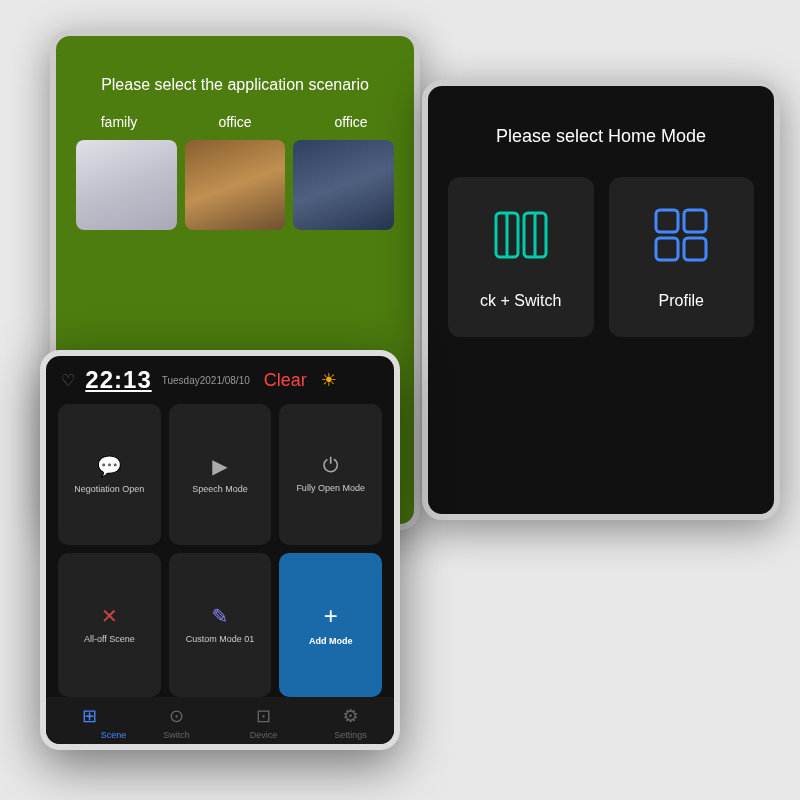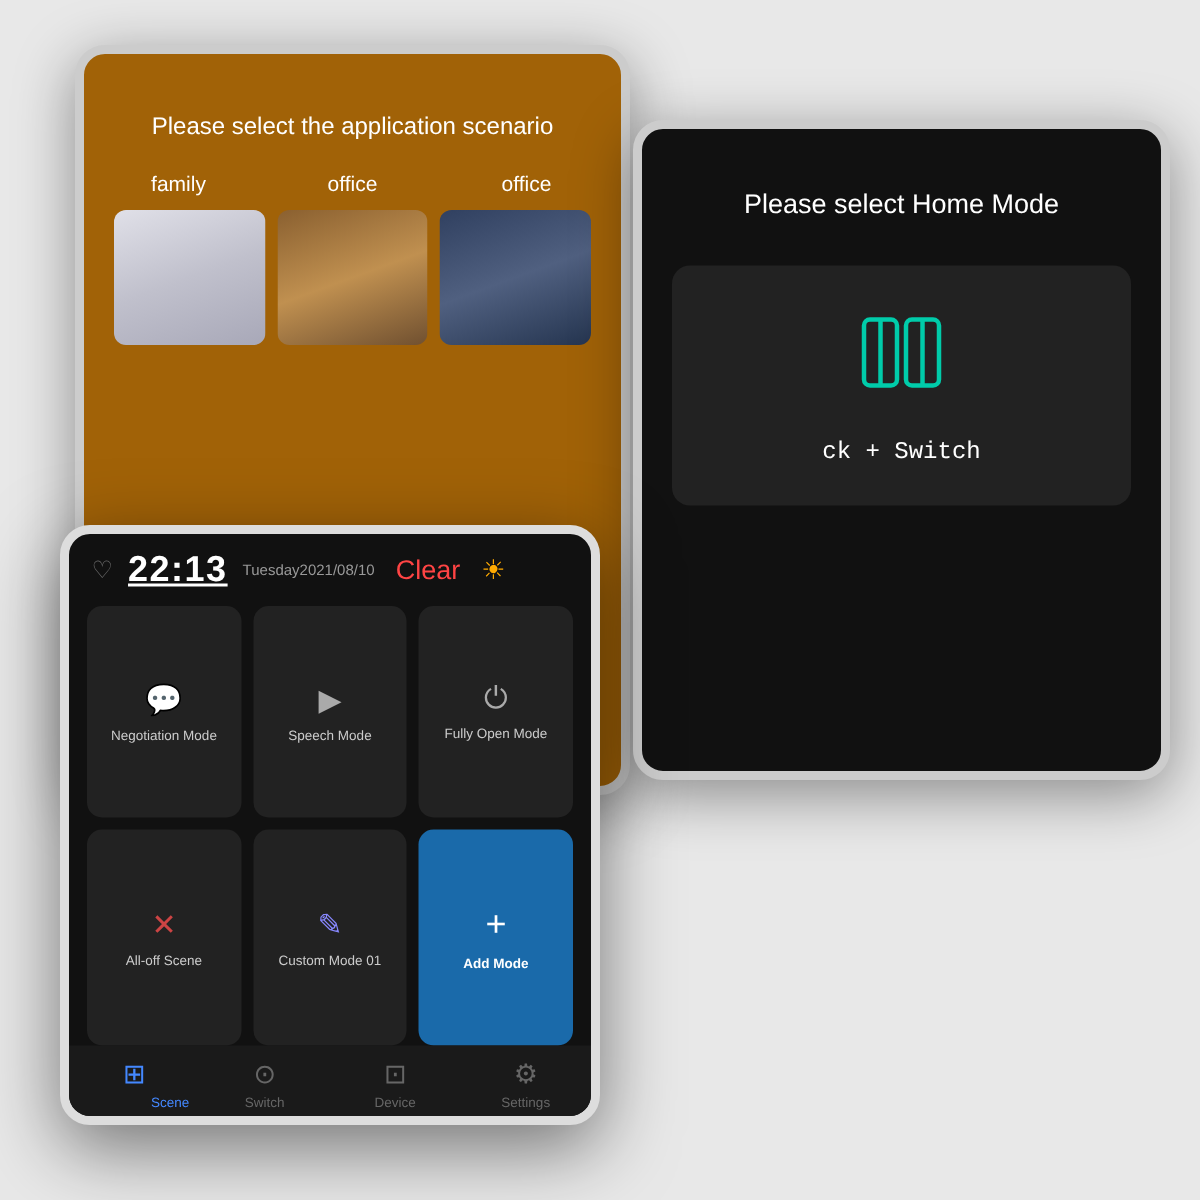--- a/index.html
+++ b/index.html
@@ -15,21 +15,21 @@
       position: relative;
     }
 
     
     .tablet-back {
       position: absolute;
       top: 30px;
       left: 50px;
       width: 370px;
       height: 500px;
-      background: #a16207;
+      background: #4d7c0f;
       border-radius: 20px;
       border: 6px solid #ccc;
       box-shadow: 0 10px 40px rgba(0,0,0,0.4);
       overflow: hidden;
       display: flex;
       flex-direction: column;
       align-items: center;
       padding: 40px 20px 20px;
     }
     .tablet-back-title {
@@ -102,21 +102,20 @@
       justify-content: center;
       gap: 15px;
       cursor: pointer;
     }
     .home-mode-icon {
       font-size: 50px;
     }
     .home-mode-label {
       color: #fff;
       font-size: 16px;
-      font-family: Liberation Mono, monospace;
     }
 
     
     .tablet-front {
       position: absolute;
       bottom: 50px;
       left: 40px;
       width: 360px;
       height: 400px;
       background: #111;
@@ -285,20 +284,31 @@
         <svg class="switch-icon-svg" viewBox="0 0 60 60" fill="none" xmlns="http://www.w3.org/2000/svg">
           <rect x="5" y="8" width="22" height="44" rx="4" stroke="#00ccaa" stroke-width="3" fill="none"></rect>
           <line x1="16" y1="8" x2="16" y2="52" stroke="#00ccaa" stroke-width="3"></line>
           <rect x="33" y="8" width="22" height="44" rx="4" stroke="#00ccaa" stroke-width="3" fill="none"></rect>
           <line x1="44" y1="8" x2="44" y2="52" stroke="#00ccaa" stroke-width="3"></line>
         </svg>
       </div>
       <div class="home-mode-label">ck + Switch</div>
     </div>
 
+    <div class="home-mode-btn">
+      <div class="home-mode-icon">
+        <svg class="profile-icon-svg" viewBox="0 0 60 60" fill="none" xmlns="http://www.w3.org/2000/svg">
+          <rect x="5" y="5" width="22" height="22" rx="4" stroke="#4488ff" stroke-width="3" fill="none"></rect>
+          <rect x="33" y="5" width="22" height="22" rx="4" stroke="#4488ff" stroke-width="3" fill="none"></rect>
+          <rect x="5" y="33" width="22" height="22" rx="4" stroke="#4488ff" stroke-width="3" fill="none"></rect>
+          <rect x="33" y="33" width="22" height="22" rx="4" stroke="#4488ff" stroke-width="3" fill="none"></rect>
+        </svg>
+      </div>
+      <div class="home-mode-label">Profile</div>
+    </div>
 
   </div>
 </div>
 
 <div class="tablet-front">
 
   <div class="front-header">
     <span class="heart-icon">♡</span>
     <span class="time-display">22:13</span>
     <div class="date-info">
@@ -306,21 +316,21 @@
       <span>2021/08/10</span>
     </div>
     <span class="weather-clear">Clear</span>
     <span class="sun-icon">☀</span>
   </div>
 
   <div class="mode-grid">
 
     <div class="mode-btn">
       <span class="icon-chat">💬</span>
-      <span class="mode-label">Negotiation Mode</span>
+      <span class="mode-label">Negotiation Open</span>
     </div>
 
     <div class="mode-btn">
       <span class="icon-play">▶</span>
       <span class="mode-label">Speech Mode</span>
     </div>
 
     <div class="mode-btn">
       <span class="icon-power">⏻</span>
       <span class="mode-label">Fully Open Mode</span>

